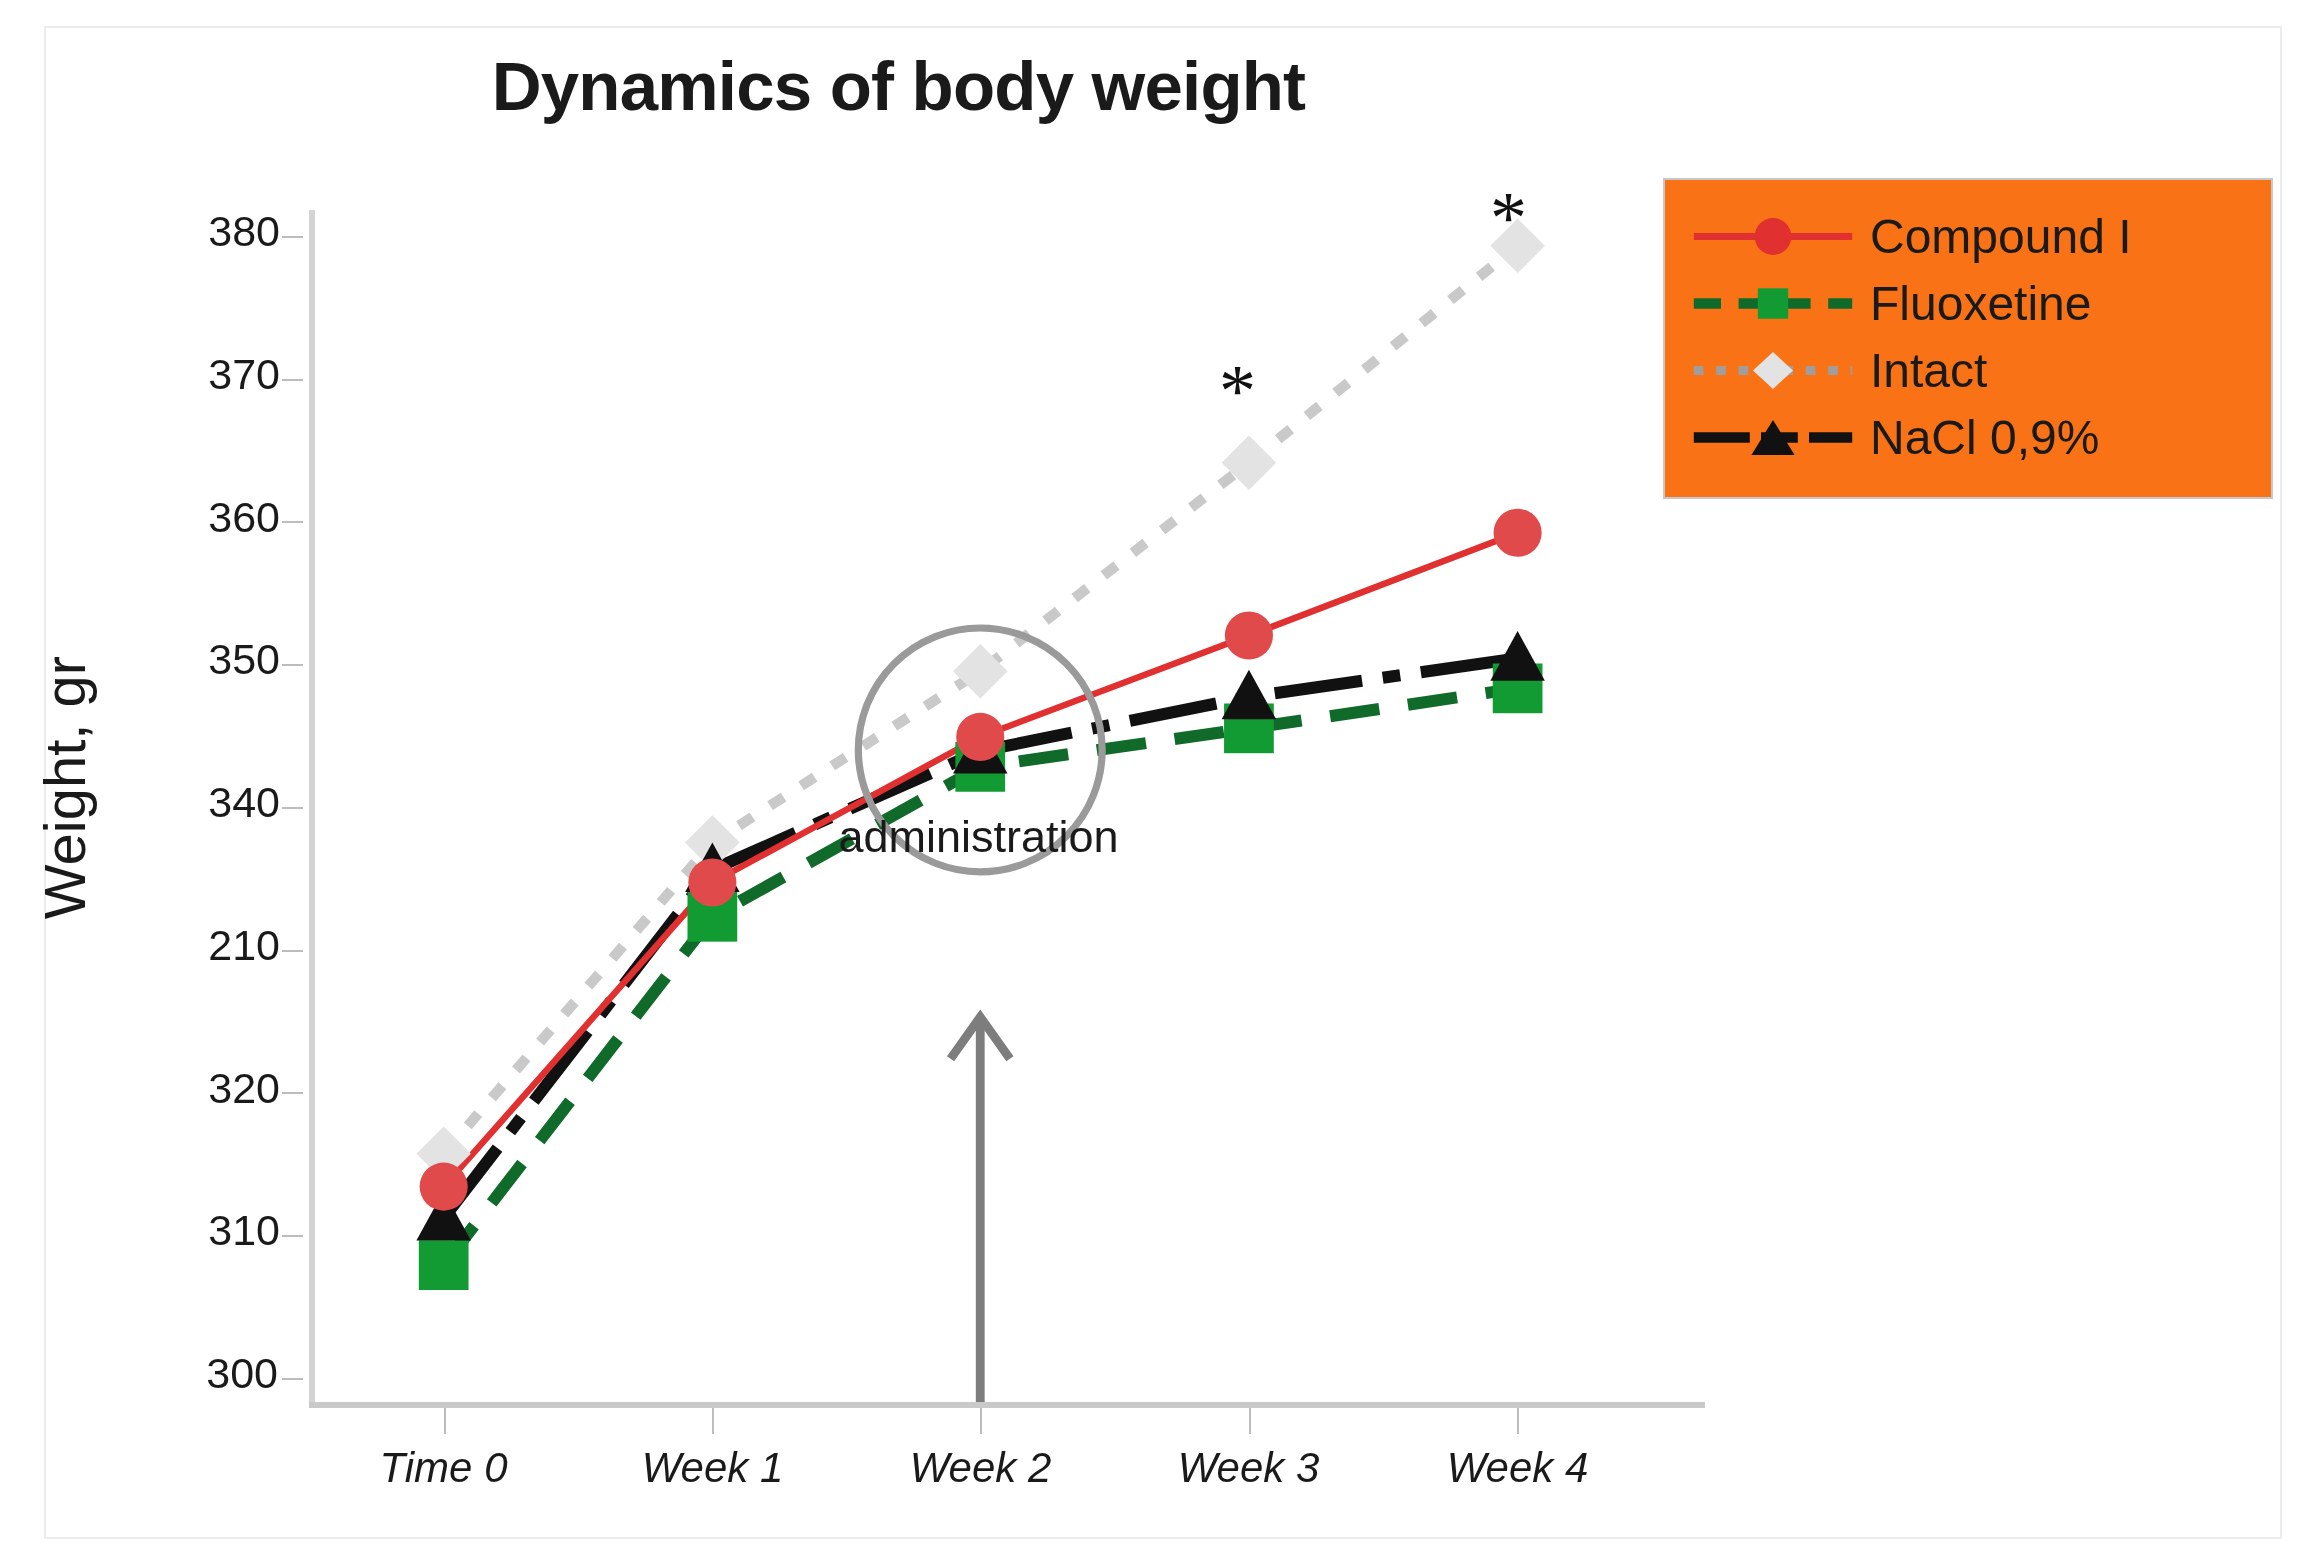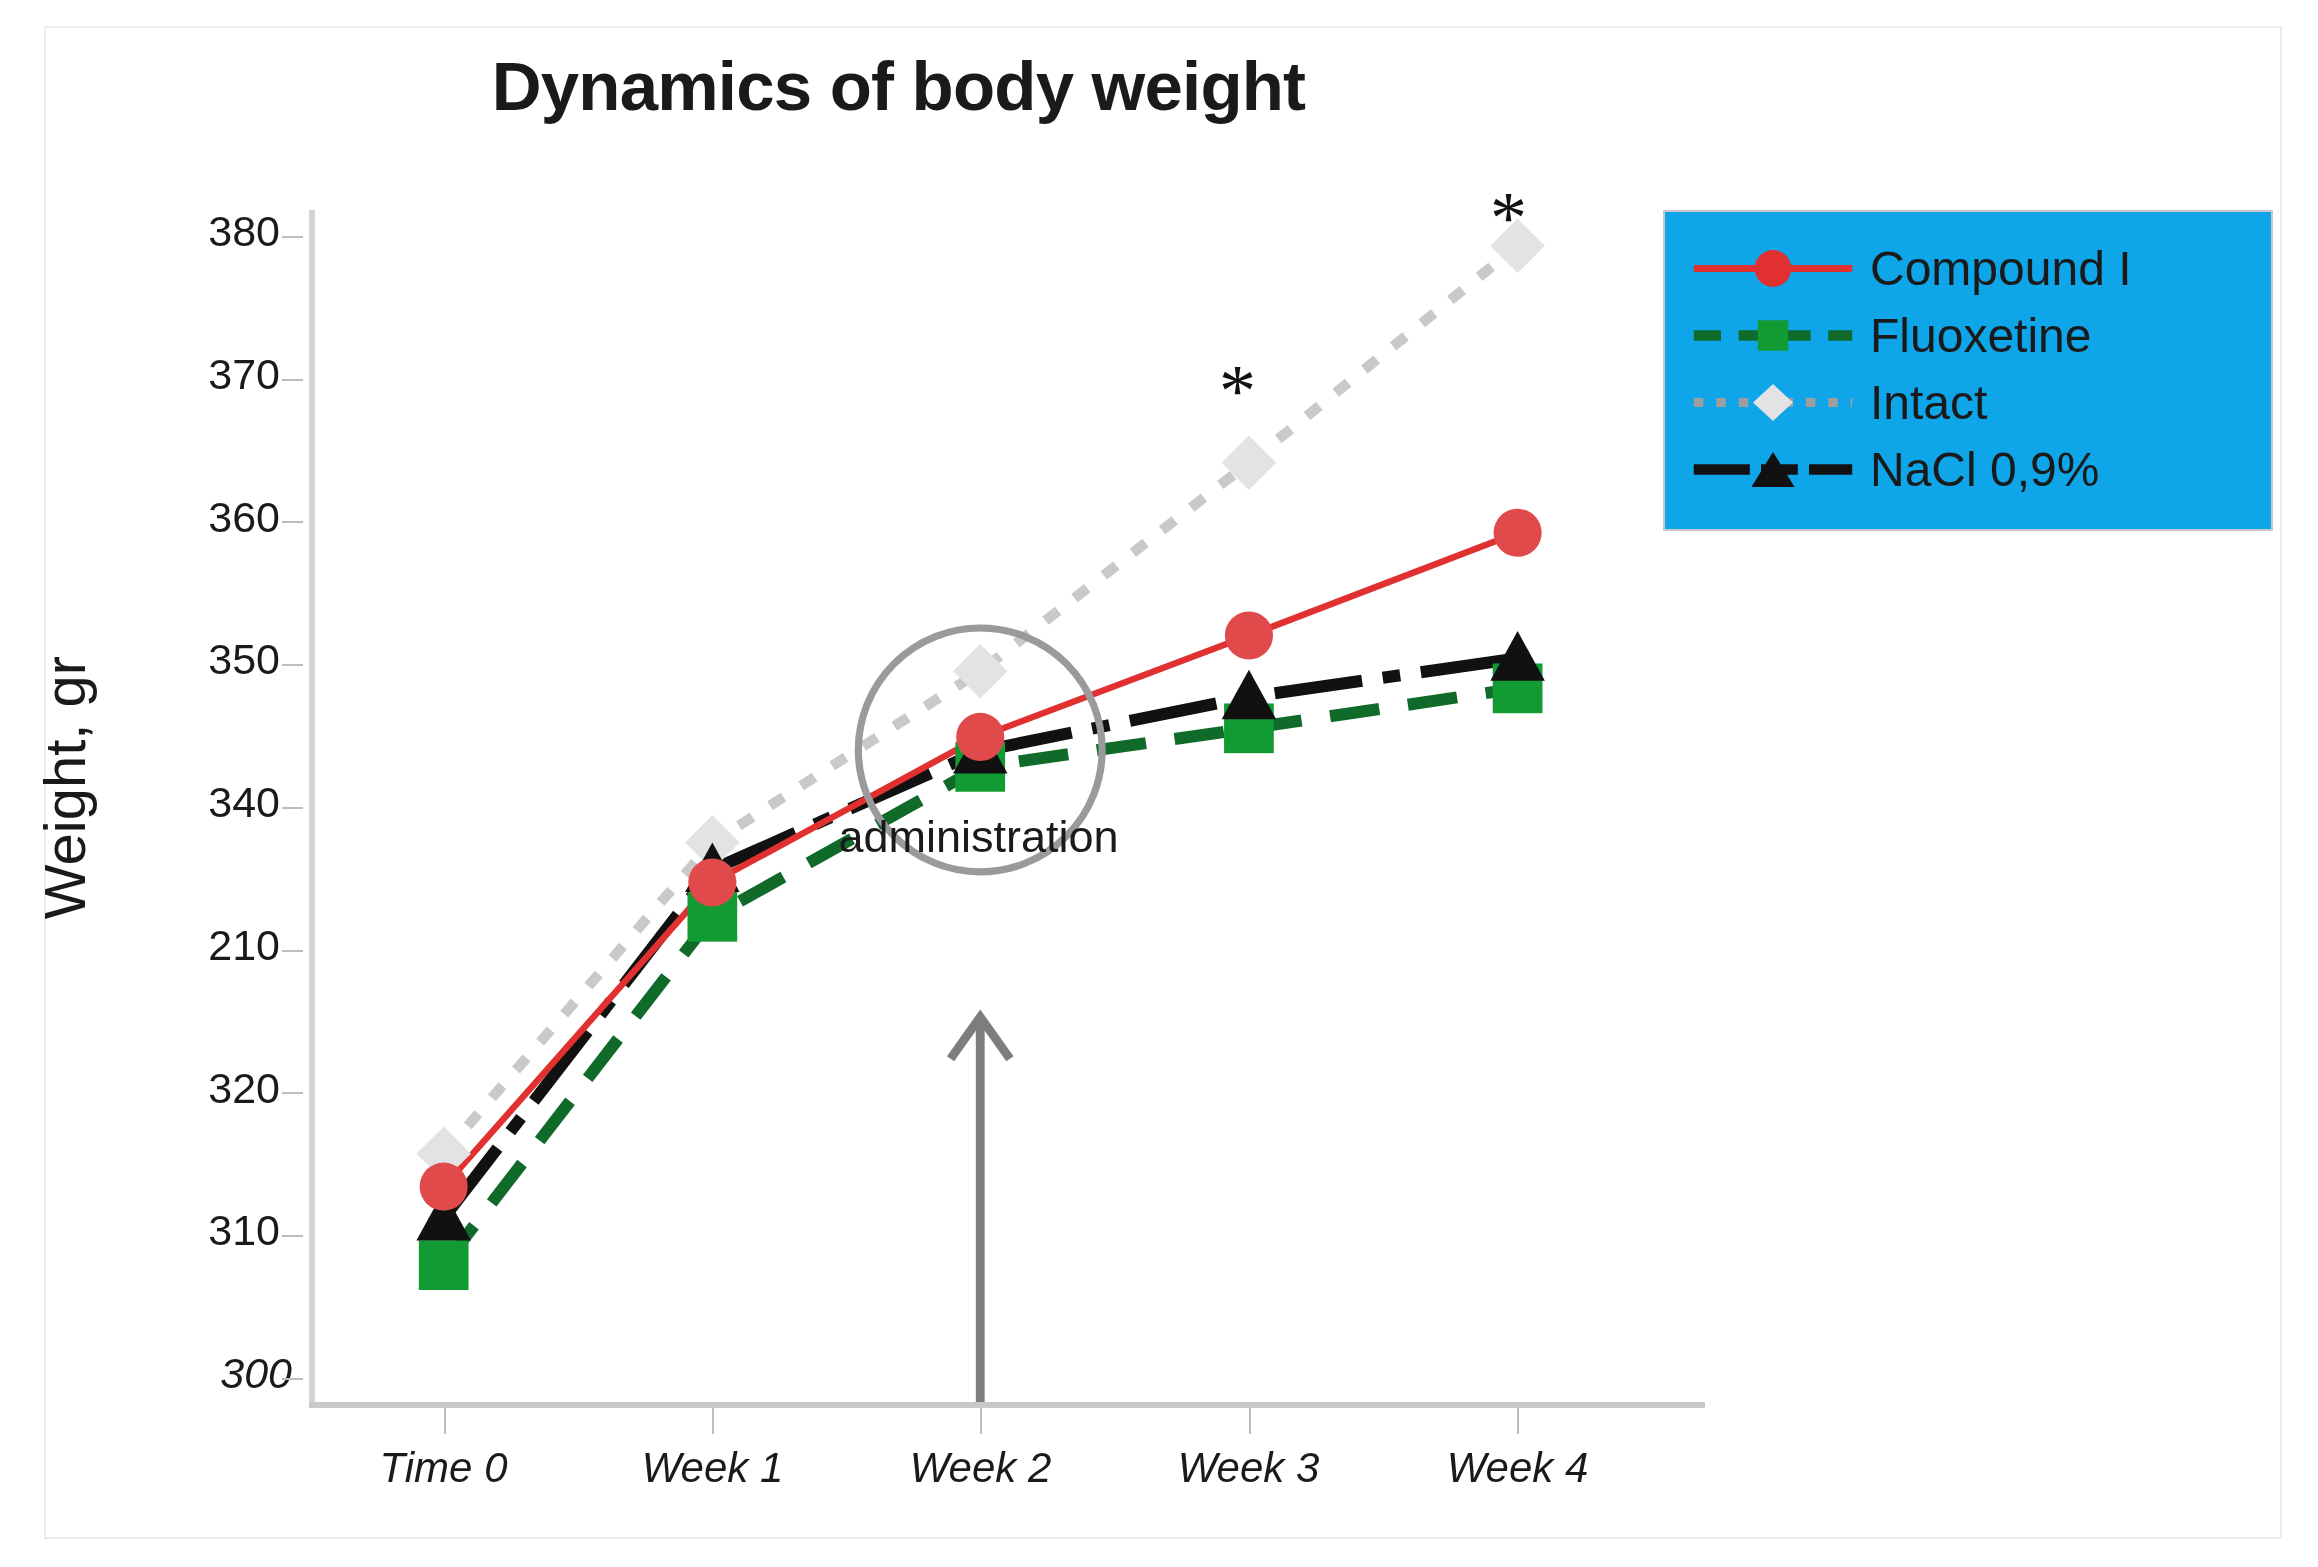--- a/index.html
+++ b/index.html
@@ -29,23 +29,22 @@
   #yaxis-line{position:absolute;left:309px;top:210px;width:5.6px;height:1197px;background:#d4d4d4;}
   #xaxis-line{position:absolute;left:309px;top:1402px;width:1396px;height:5.6px;background:#c9c9c9;}
   #plot-svg{position:absolute;left:0;top:0;width:2319px;height:1568px;pointer-events:none;}
   .sig-star{position:absolute;font-size:74px;line-height:1;color:#111;font-family:"Liberation Serif",serif;}
   #annot-text{
     position:absolute;left:754px;top:812px;width:449px;text-align:center;
     font-size:45px;line-height:1.12;color:#1a1a1a;
   }
   #legend{
     position:absolute;left:1663px;top:178px;width:610px;height:321px;
-    border:2.4px solid #c8c8c8;background:#0ea5e9;box-sizing:border-box;
+    border:2.4px solid #c8c8c8;background:#f97316;box-sizing:border-box;
     padding:22.5px 0 0 0;
-    margin-top:32px;
   }
   .legend-row{display:flex;align-items:center;height:67px;padding-left:24px;}
   .legend-sample{width:168px;height:45px;flex:0 0 168px;position:relative;}
   .legend-label{font-size:48px;color:#1a1a1a;white-space:nowrap;margin-left:13px;}
 </style>
 </head>
 <body>
 
 <div id="root">
   <div id="frame"></div>
@@ -63,21 +62,21 @@
   <div class="ytick-label" style="top:638px;left:120px;">350</div>
   <div class="ytick-mark" style="top:664px;left:282px;"></div>
   <div class="ytick-label" style="top:781px;left:120px;">340</div>
   <div class="ytick-mark" style="top:807px;left:282px;"></div>
   <div class="ytick-label" style="top:924px;left:120px;">210</div>
   <div class="ytick-mark" style="top:950px;left:282px;"></div>
   <div class="ytick-label" style="top:1067px;left:120px;">320</div>
   <div class="ytick-mark" style="top:1092px;left:282px;"></div>
   <div class="ytick-label" style="top:1209px;left:120px;">310</div>
   <div class="ytick-mark" style="top:1235px;left:282px;"></div>
-  <div class="ytick-label" style="top:1352px;left:132px;font-style:italic;">300</div>
+  <div class="ytick-label" style="top:1352px;left:118px;">300</div>
   <div class="ytick-mark" style="top:1378px;left:282px;"></div>
 
   <div id="yaxis-line"></div>
   <div id="xaxis-line"></div>
 
   <div class="xtick-mark" style="left:444px;top:1408px;"></div>
   <div class="xtick-label" style="left:323px;top:1444px;">Time 0</div>
   <div class="xtick-mark" style="left:712px;top:1408px;"></div>
   <div class="xtick-label" style="left:592px;top:1444px;">Week 1</div>
   <div class="xtick-mark" style="left:980px;top:1408px;"></div>

